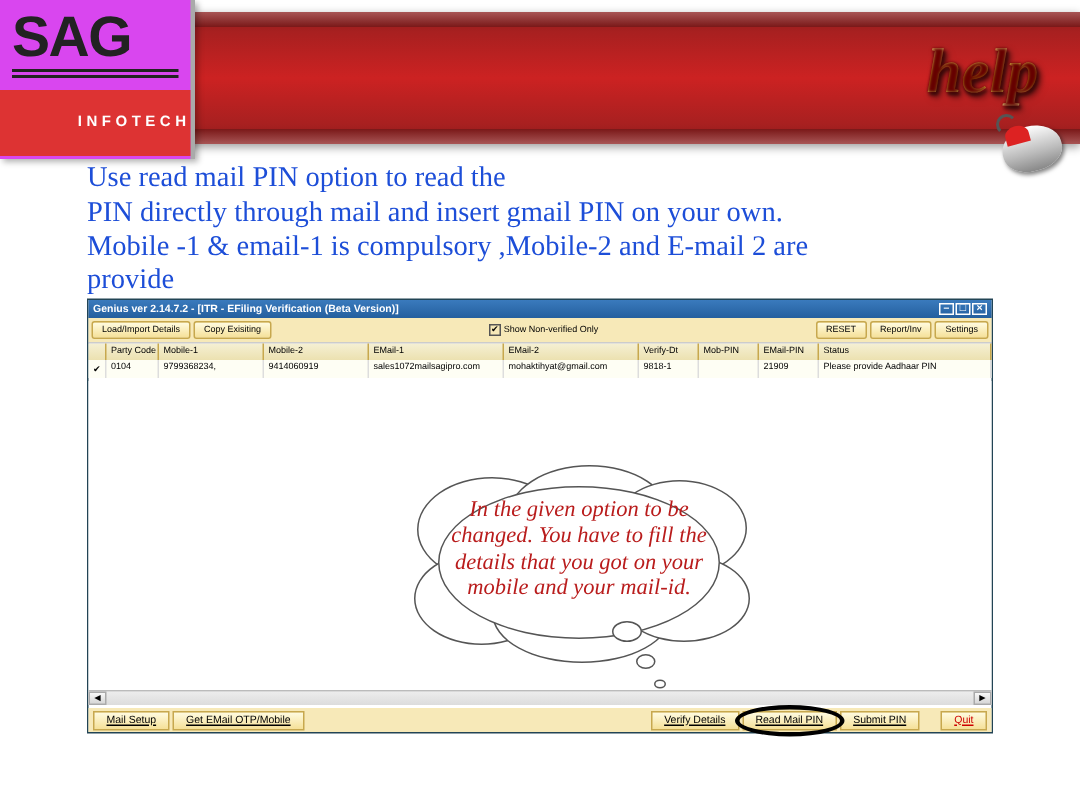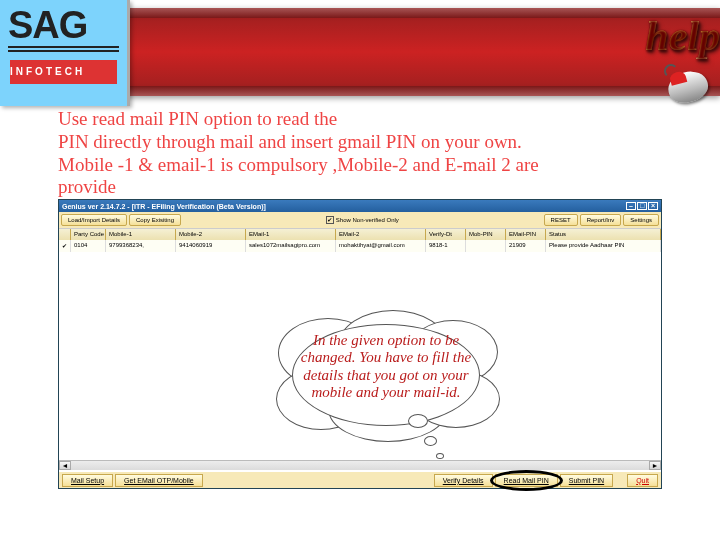--- a/index.html
+++ b/index.html
@@ -7,43 +7,43 @@
   
   
   .header-band{position:absolute;top:8px;left:0;right:0;height:88px;
     background:linear-gradient(#8a1a1a 0%,#a82020 15%,#c22 50%,#a82020 85%,#8a1a1a 100%);
     box-shadow:0 2px 6px rgba(0,0,0,.4)}
   .header-band::before{content:"";position:absolute;top:0;left:0;right:0;height:10px;
     background:linear-gradient(#a85555,#7a1818)}
   .header-band::after{content:"";position:absolute;bottom:0;left:0;right:0;height:10px;
     background:linear-gradient(#7a1818,#a85555)}
   
-  .sag-box{position:absolute;top:0;left:0;width:130px;height:106px;background:#7dd3fc;z-index:3;
+  .sag-box{position:absolute;top:0;left:0;width:130px;height:106px;background:#d946ef;z-index:3;
     border-right:3px solid #aaa;box-shadow:2px 2px 4px rgba(0,0,0,.3)}
   .sag-text{font:bold 38px/1 Arial;color:#222;padding:6px 8px 0;letter-spacing:-1px}
   .sag-underline{height:2px;background:#222;margin:2px 8px}
-  .infotech-bar{margin:8px 10px 0;background:#d33;color:#fff;font:bold 10px/16px Arial;
-    letter-spacing:3px;text-align:left;padding:4px 0}
-  
-  .help-area{position:absolute;top:4px;right:0;width:130px;height:106px;z-index:3;text-align:right}
+  .infotech-bar{margin:8px 0 0;background:#d33;color:#fff;font:bold 10px/16px Arial;
+    letter-spacing:3px;text-align:right;padding:14px 0}
+  
+  .help-area{position:absolute;top:16px;right:0;width:130px;height:106px;z-index:3;text-align:center}
   .help-text{font:italic bold 42px Georgia,serif;color:#fff;position:relative;top:8px;
     text-shadow:0 0 2px #600,2px 2px 4px rgba(0,0,0,.5);
     background:linear-gradient(#fff2a0,#ffd94d 40%,#d6a90d 60%,#fff2a0);
     -webkit-background-clip:text;-webkit-text-fill-color:transparent;
     filter:drop-shadow(1px 2px 1px rgba(0,0,0,.6))}
   .mouse{position:absolute;top:60px;right:6px;width:50px;height:40px}
   .mouse-body{position:absolute;width:40px;height:30px;background:linear-gradient(#fff,#bbb 60%,#888);
     border-radius:50% 50% 45% 45%;top:8px;left:4px;transform:rotate(-15deg);box-shadow:1px 2px 3px rgba(0,0,0,.5)}
   .mouse-btn{position:absolute;top:8px;left:6px;width:16px;height:12px;background:#d22;
     border-radius:50% 50% 0 0;transform:rotate(-15deg)}
   .mouse-cord{position:absolute;top:0;left:0;width:14px;height:14px;border:2px solid #555;
     border-radius:50%;border-bottom-color:transparent;border-right-color:transparent}
   
   .instruction{position:absolute;top:108px;left:58px;right:58px;
-    font:19px/1.2 'Times New Roman',serif;color:#ef4444}
+    font:19px/1.2 'Times New Roman',serif;color:#1d4ed8}
   
   .app-window{position:absolute;top:199px;left:58px;width:604px;height:290px;
     border:1px solid #245;background:#fff;font-size:6px}
   .title-bar{height:12px;background:linear-gradient(#3a7abd,#245f9e);color:#fff;
     display:flex;justify-content:space-between;align-items:center;padding:0 3px;font:bold 7px Arial}
   .win-btns span{display:inline-block;width:10px;height:8px;margin-left:1px;
     border:1px solid #fff;text-align:center;line-height:6px}
   
   .toolbar{height:16px;display:flex;align-items:center;gap:2px;padding:2px;
     background:#f7e9b8;font-size:6px}

